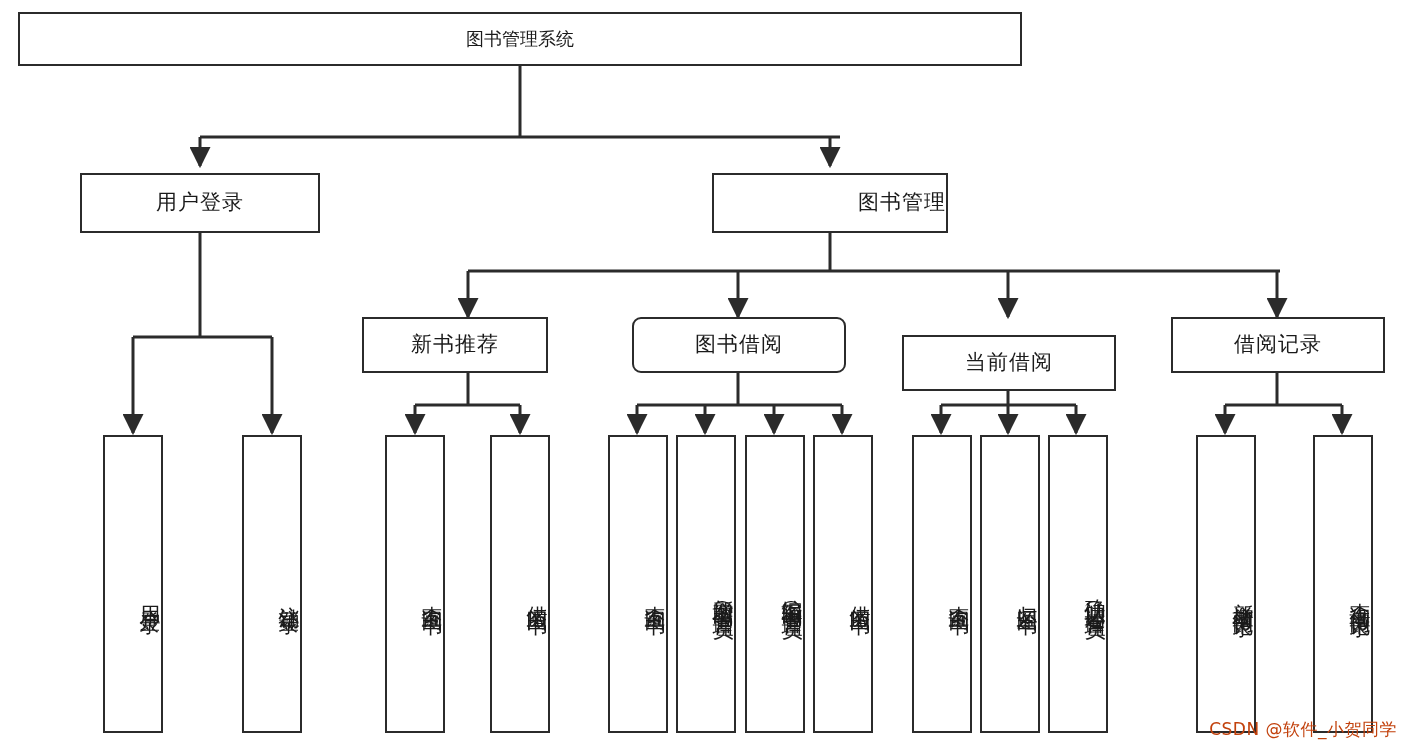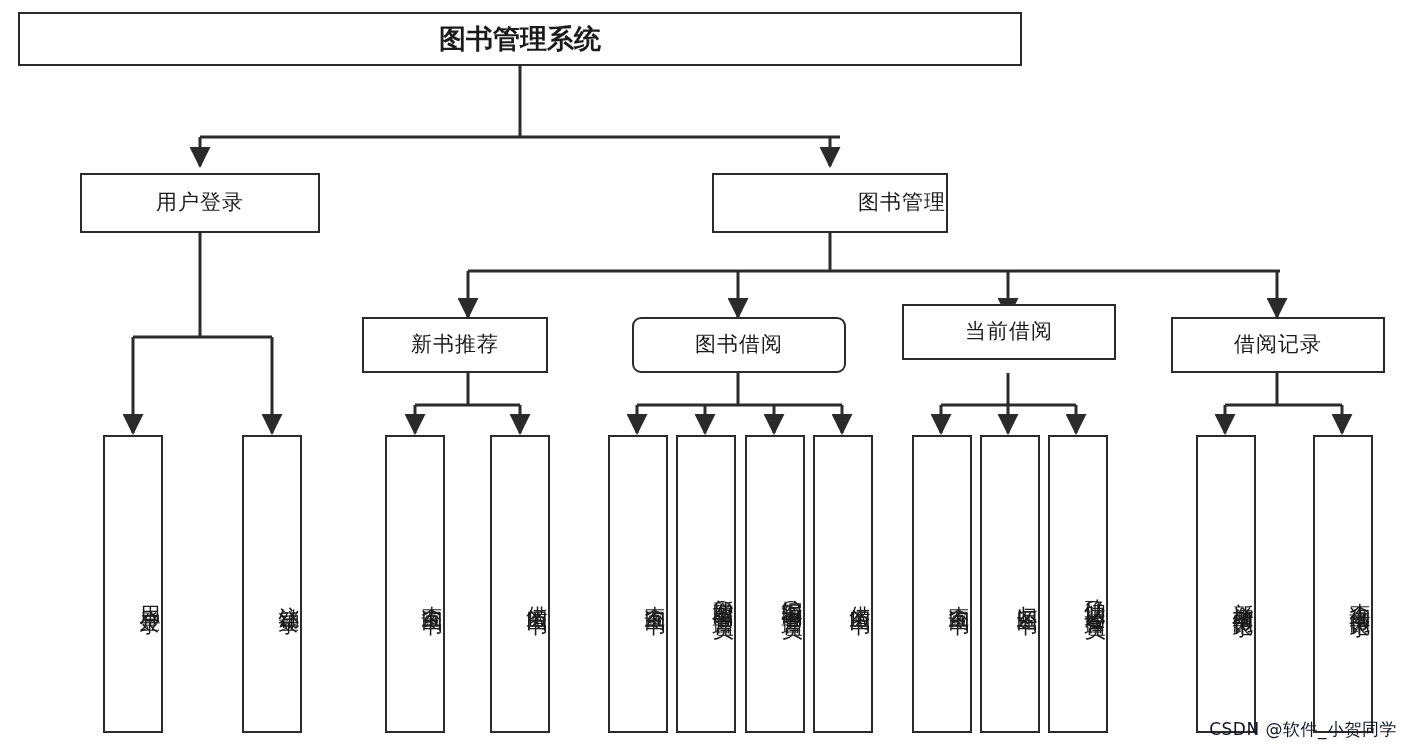--- a/index.html
+++ b/index.html
@@ -35,22 +35,21 @@
     align-items: center;
     justify-content: center;
     color: #1a1a1a;
   }
   .node.h {
     font-size: 21px;
     letter-spacing: 1px;
     line-height: 1.2;
   }
   .node.root {
-    font-size: 27px;
-    font-weight: bold;
+    font-size: 18px;
   }
   .node.leaf {
     font-size: 21px;
     writing-mode: vertical-rl;
     text-orientation: upright;
     letter-spacing: 3px;
     padding-top: 22px;
     align-items: flex-start;
     justify-content: center;
     line-height: 1.1;
@@ -58,21 +57,21 @@
   .node.leaf .vtext {
     writing-mode: vertical-rl;
     text-orientation: upright;
     white-space: nowrap;
   }
   .watermark {
     position: absolute;
     right: 8px;
     bottom: 6px;
     font-size: 17px;
-    color: #0f172a;
+    color: #c2410c;
     letter-spacing: 0.5px;
     white-space: nowrap;
   }
 </style>
 </head>
 <body>
 
 <div id="canvas">
 
   <svg id="edges" viewBox="0 0 1405 747" xmlns="http://www.w3.org/2000/svg">
@@ -135,21 +134,21 @@
   <div class="node h" style="left:712px; top:173px; width:236px; height:60px;justify-content:flex-end;">
     <span>图书管理</span>
   </div>
 
   <div class="node h" style="left:362px; top:317px; width:186px; height:56px;">
     <span>新书推荐</span>
   </div>
   <div class="node h" style="left:632px; top:317px; width:214px; height:56px;border-radius:9px;">
     <span>图书借阅</span>
   </div>
-  <div class="node h" style="left:902px; top:304px; width:214px; height:56px;">
+  <div class="node h" style="left:902px; top:335px; width:214px; height:56px;">
     <span>当前借阅</span>
   </div>
   <div class="node h" style="left:1171px; top:317px; width:214px; height:56px;">
     <span>借阅记录</span>
   </div>
 
   <div class="node leaf" style="left:103px; top:435px; width:60px; height:298px;">
     <span class="vtext">用户登录</span>
   </div>
   <div class="node leaf" style="left:242px; top:435px; width:60px; height:298px;">

